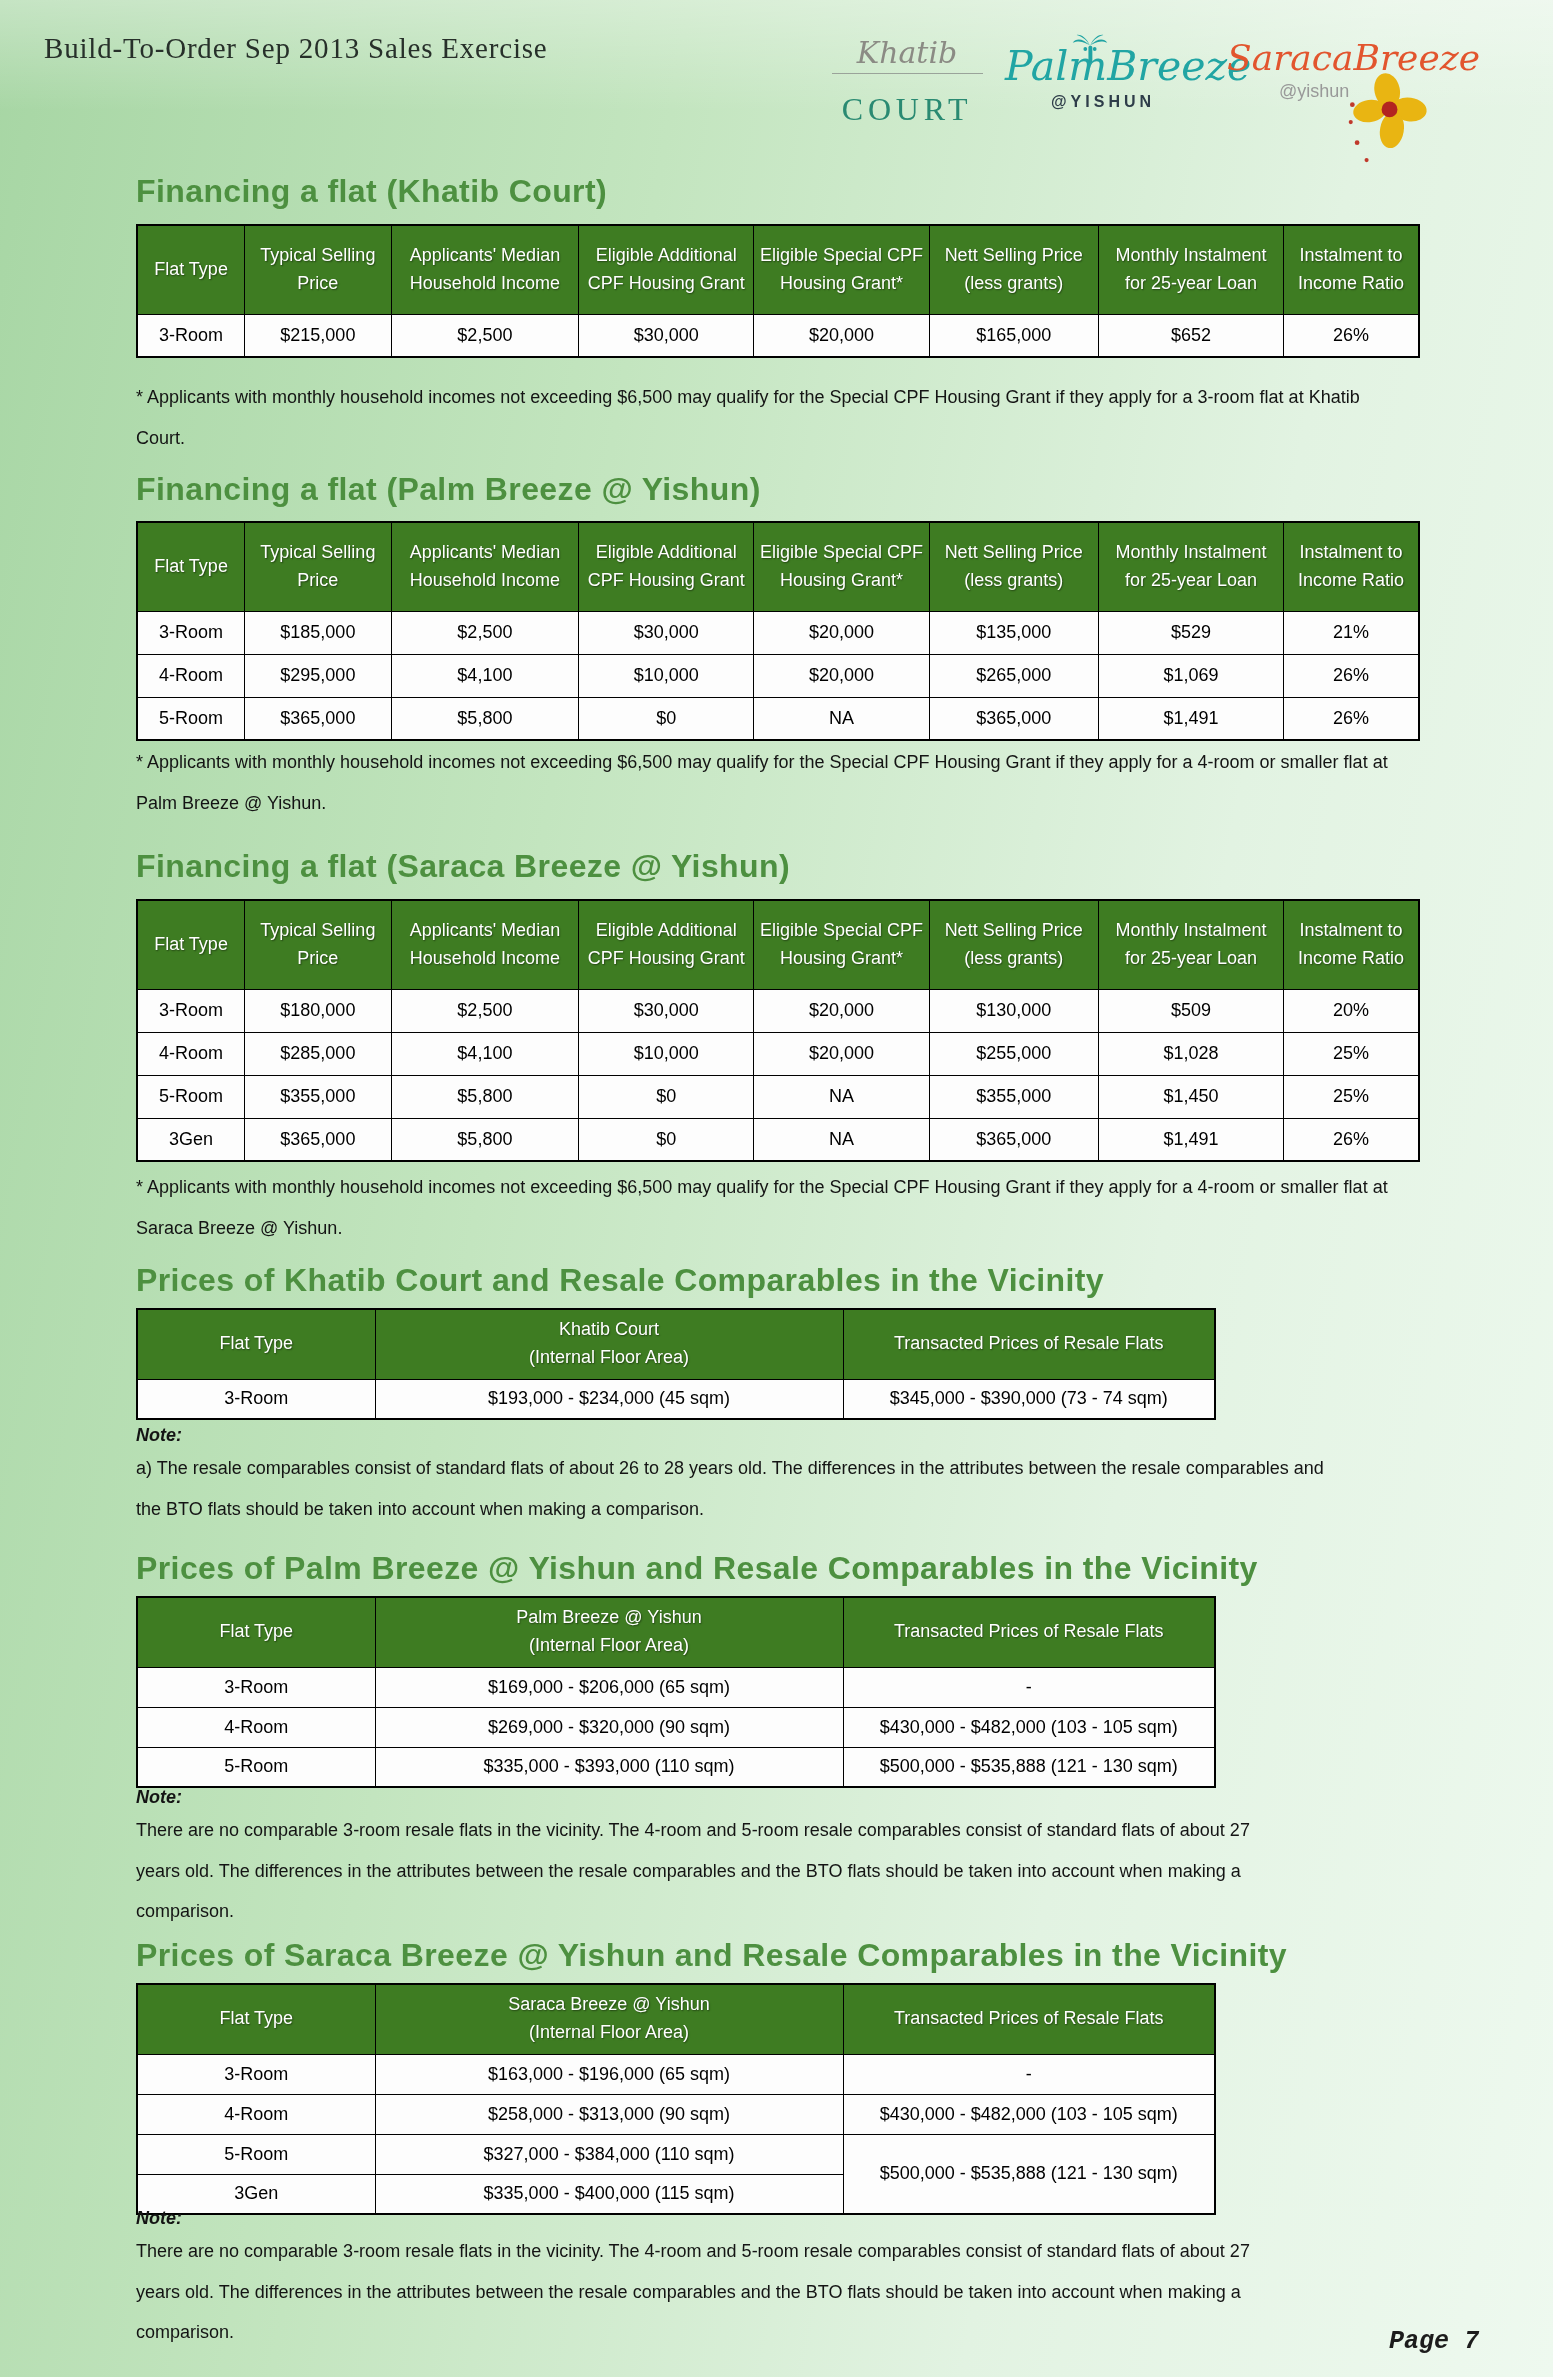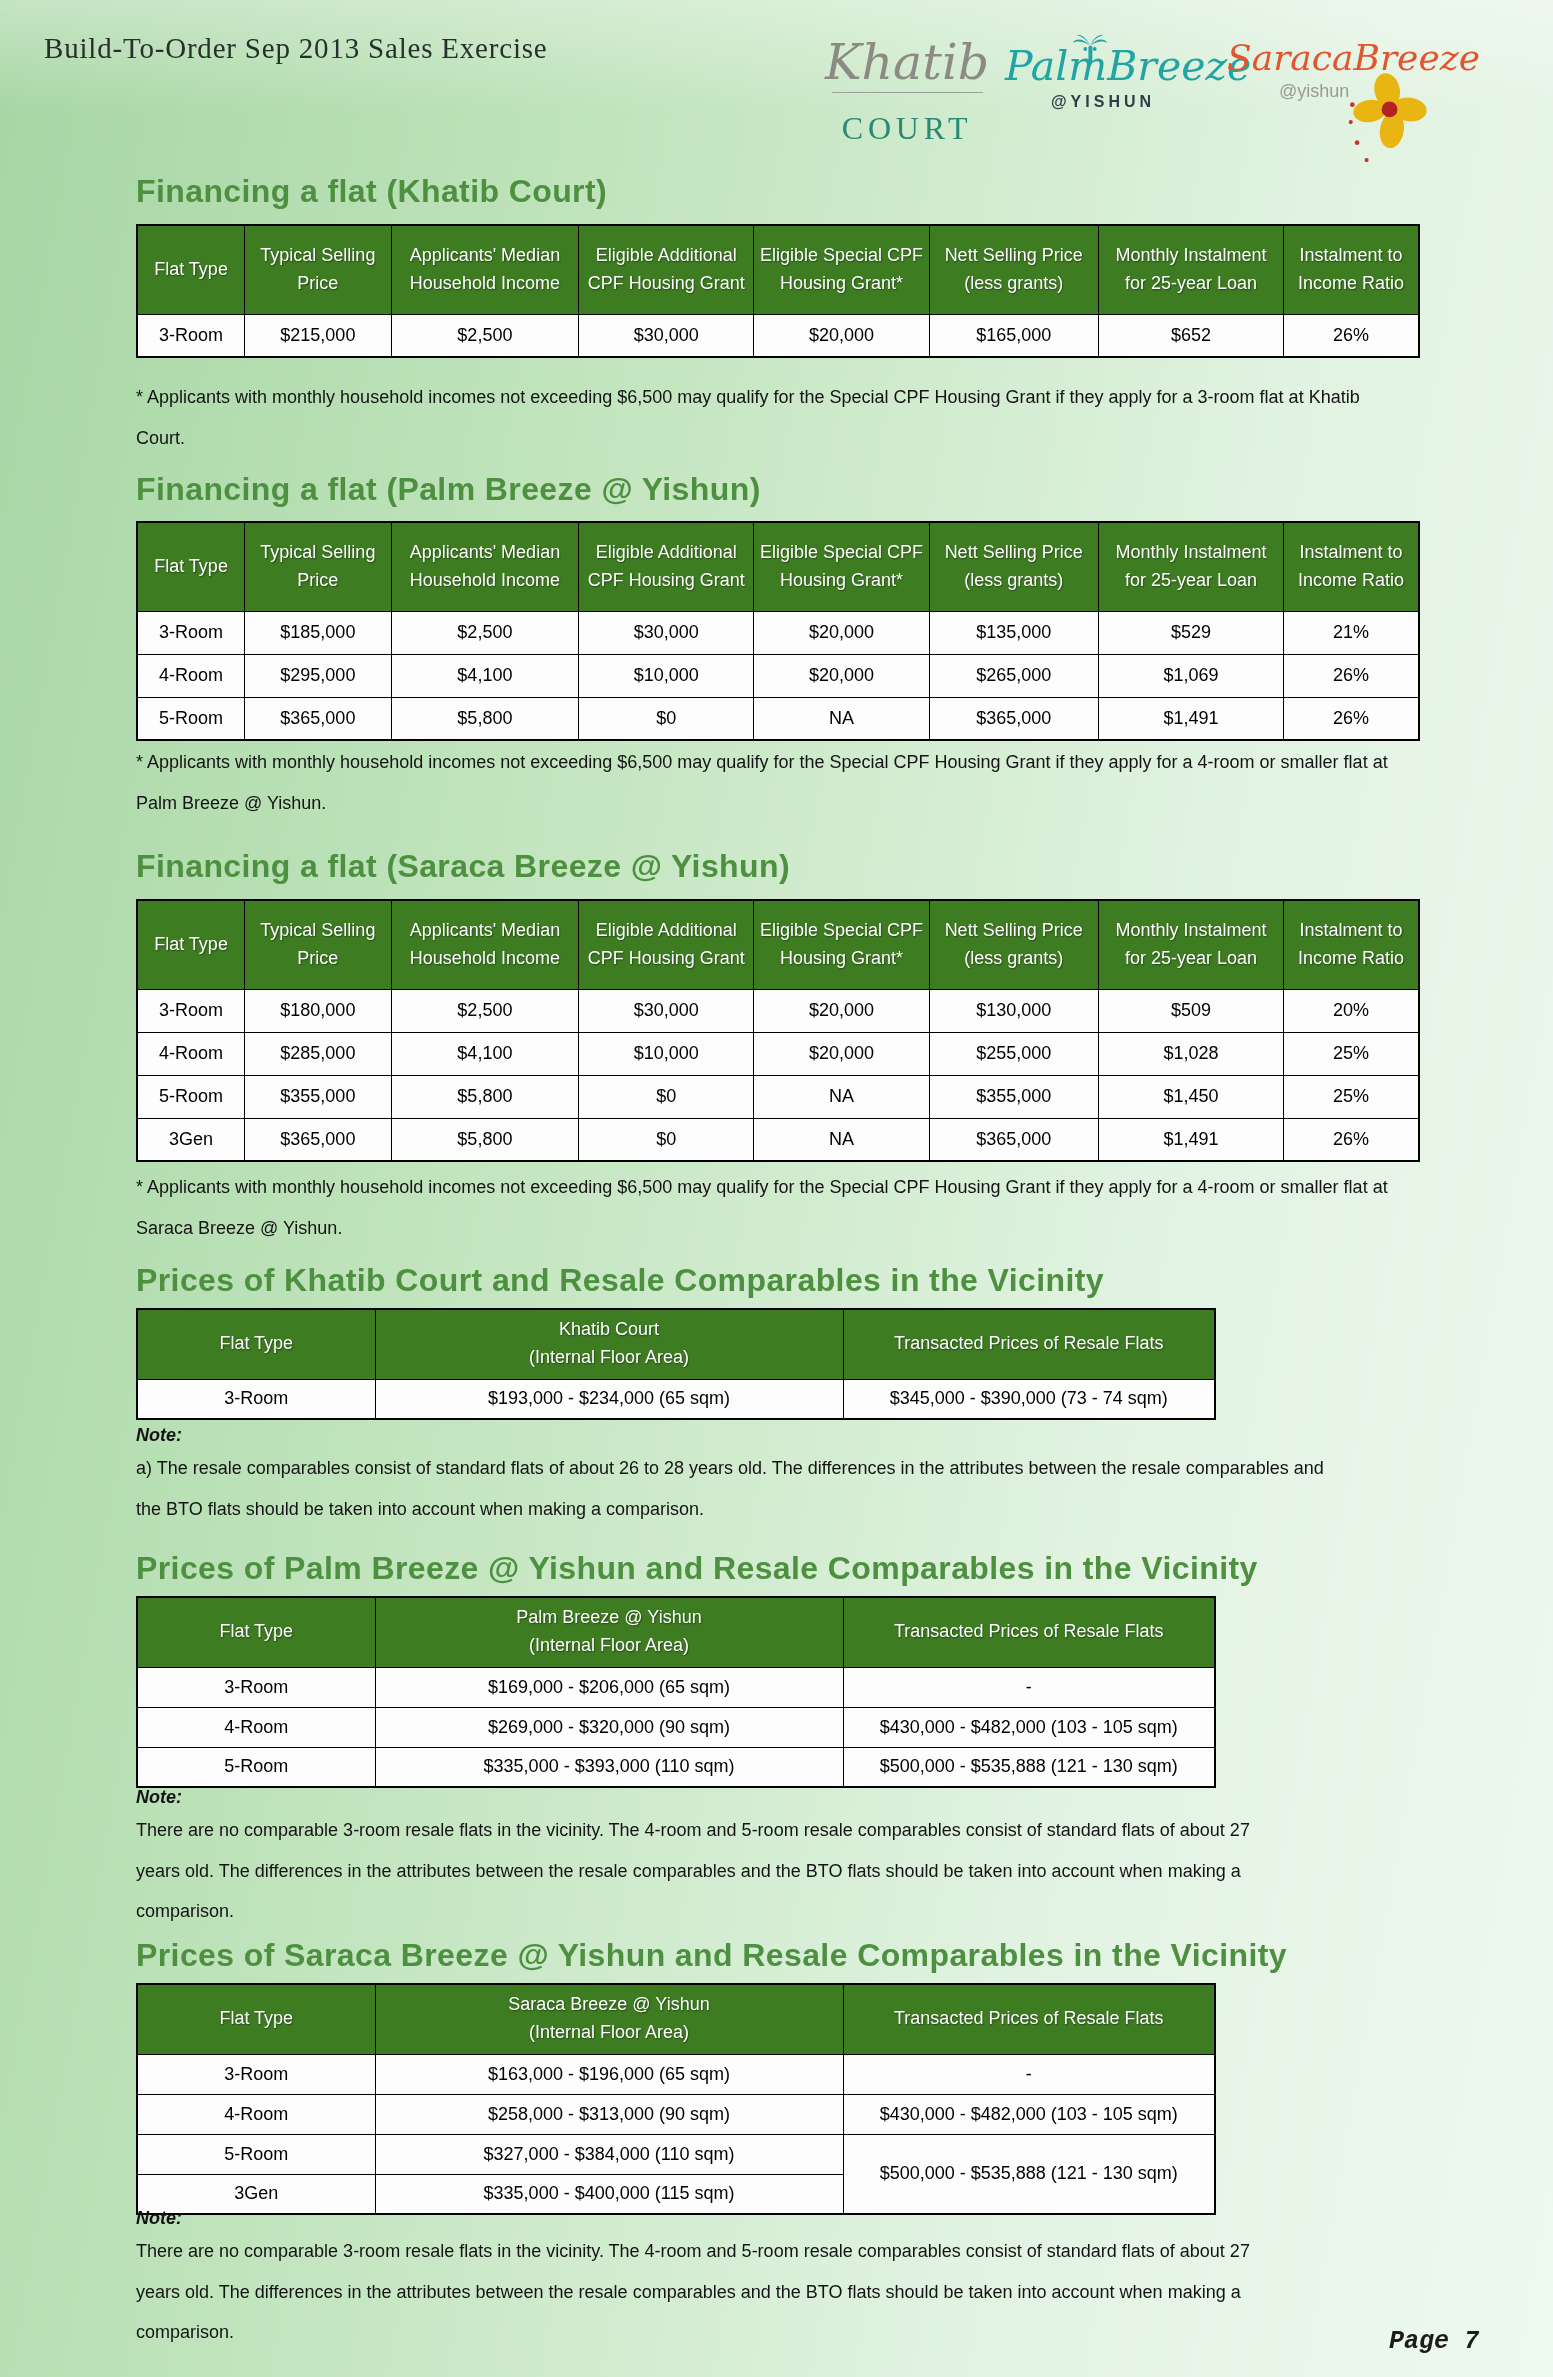--- a/index.html
+++ b/index.html
@@ -17,21 +17,21 @@
   .doc-title {
     position:absolute; left:44px; top:32px;
     font-family:"Liberation Serif", serif;
     font-size:29px; font-weight:400; letter-spacing:0.8px;
     color:#27302a;
   }
   .logo { position:absolute; }
   .logo-khatib { left:824px; top:38px; width:166px; text-align:center; }
   .khatib-script {
     font-family:"DejaVu Serif", serif; font-style:italic;
-    font-size:49px; color:#8b8b84; display:block; line-height:1;
+    font-size:30px; color:#8b8b84; display:block; line-height:1;
   }
   .khatib-rule { width:151px; height:1.6px; background:#9aa39a; margin:4.8px auto 3.2px auto; }
   .khatib-caps {
     font-family:"Liberation Serif", serif;
     font-size:32px; letter-spacing:4.8px; color:#2a8a72; display:block; line-height:1;margin-top:19px;
   }
   .logo-palm { left:1005px; top:46px; width:198px; }
   .palm-script {
     font-family:"DejaVu Serif", serif; font-style:italic;
     font-size:41px; color:#21a5a4; line-height:1; display:block;
@@ -335,21 +335,21 @@
     <th>
       <span class="hdr-sub">Khatib Court</span>
       <span class="hdr-sub">(Internal Floor Area)</span>
     </th>
     <th>Transacted Prices of Resale Flats</th>
   </tr>
     </thead>
   <tbody>
     <tr>
       <td>3-Room</td>
-      <td>$193,000 - $234,000 (65 sqm)</td>
+      <td>$193,000 - $234,000 (45 sqm)</td>
       <td>$345,000 - $390,000 (73 - 74 sqm)</td>
     </tr>
   </tbody>
 </table>
 
 <div class="note note-w1" style="top:1423px">
   <span class="note-label">Note:</span>
   <span class="note-text">a) The resale comparables consist of standard flats of about 26 to 28 years old. The differences in the attributes between the resale comparables and the BTO flats should be taken into account when making a comparison.</span>
 </div>
 

